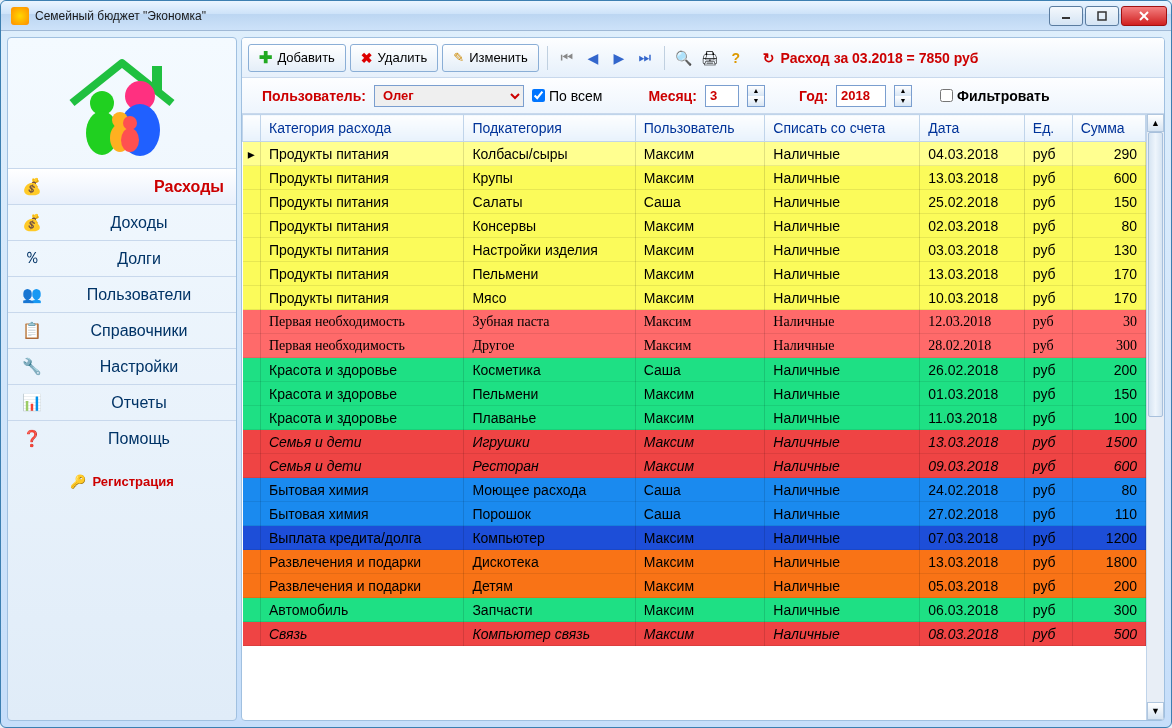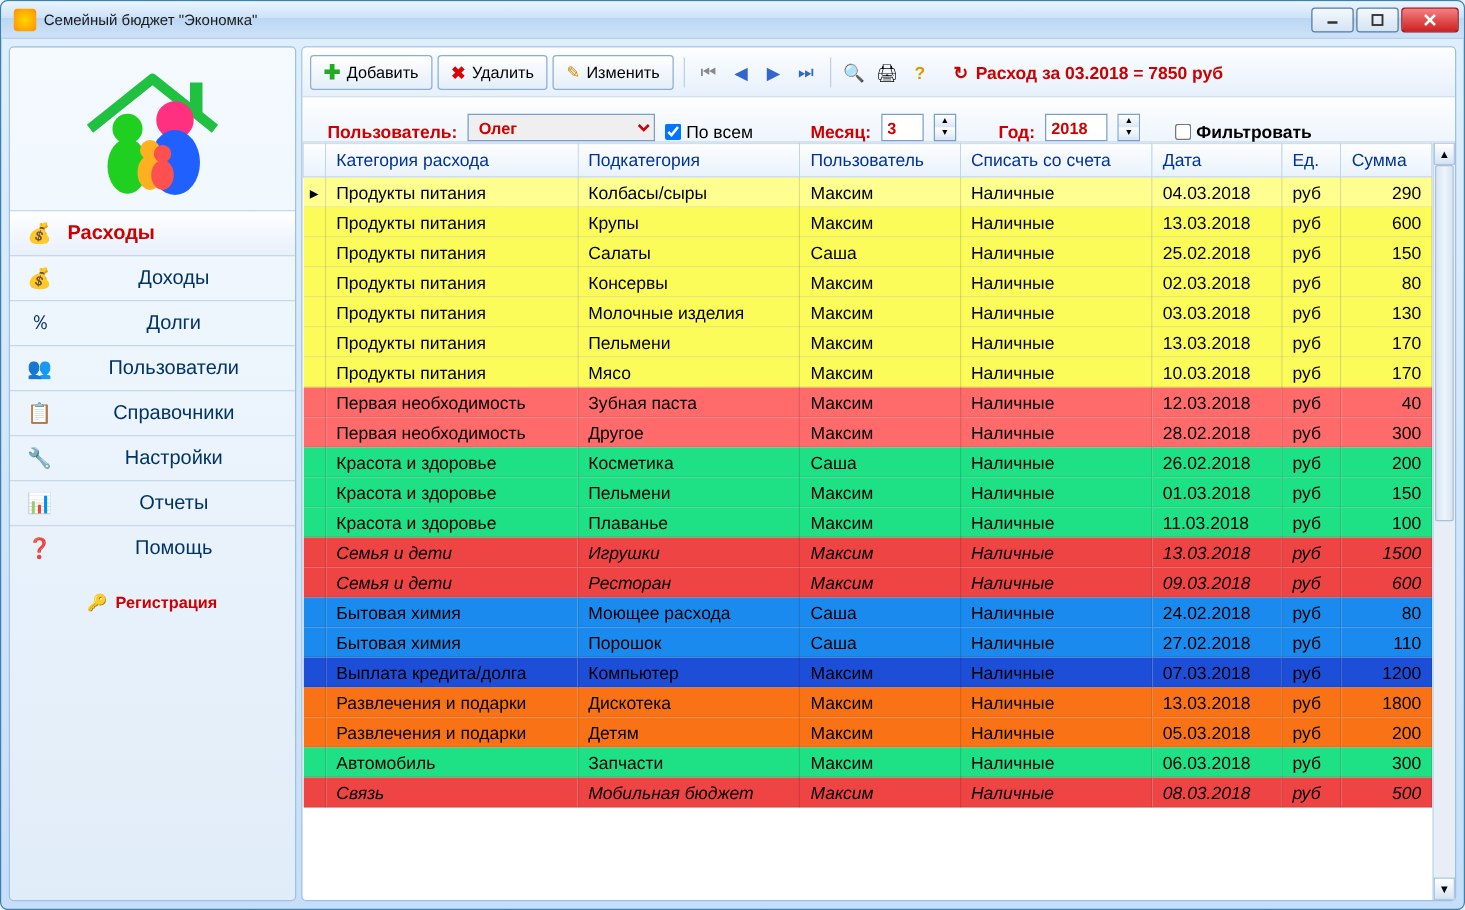--- a/index.html
+++ b/index.html
@@ -13,45 +13,45 @@
 .win-btn.close { background: linear-gradient(to bottom, #f48080, #d02020); color: white; border-color: #a01010; width: 46px; }
 .win-btn svg { width: 12px; height: 10px; }
 .body { flex: 1; display: flex; padding: 6px; gap: 4px; overflow: hidden; }
 .sidebar { width: 230px; background: linear-gradient(to bottom, #f4faff, #e0ecf8); border: 1px solid #a0c0e0; border-radius: 4px; display: flex; flex-direction: column; }
 .logo-area { height: 130px; display: flex; align-items: center; justify-content: center; }
 .nav-items { display: flex; flex-direction: column; }
 .nav-item { height: 36px; display: flex; align-items: center; gap: 10px; padding: 0 12px; border-top: 1px solid #c8d8ec; cursor: pointer; font-size: 16px; color: #003366;}
 .nav-item.active { font-weight: bold; color: #c00; background: linear-gradient(to bottom, #fff, #e8f0fc); }
 .nav-item .ico { width: 24px; height: 24px; display: flex; align-items: center; justify-content: center; }
 .nav-item span.lbl { flex: 1; text-align: center; }
-.nav-item.active span.lbl { text-align: left; }
+.nav-item.active span.lbl { text-align: right; }
 .reg-item { margin-top: 18px; text-align: center; font-weight: bold; color: #c00; font-size: 13px; display:flex; align-items:center; justify-content:center; gap:6px;}
 .main { flex: 1; display: flex; flex-direction: column; background: #fff; border: 1px solid #a0c0e0; border-radius: 4px; overflow: hidden; }
 .toolbar { height: 40px; border-bottom: 1px solid #c8d8ec; display: flex; align-items: center; padding: 0 6px; gap: 4px; background: linear-gradient(to bottom, #fdfeff, #e6f0fb); }
 .tb-btn { height: 28px; padding: 0 10px; border: 1px solid #8aaed6; border-radius: 3px; background: linear-gradient(to bottom, #fff, #e4eef8); display: flex; align-items: center; gap: 5px; cursor: pointer; font-size: 13px; }
 .tb-sep { width: 1px; height: 24px; background: #c0d0e0; margin: 0 4px; }
 .tb-icon { width: 22px; height: 22px; display: flex; align-items: center; justify-content: center; cursor: pointer; font-size: 14px; }
 .summary { color: #c00; font-weight: bold; font-size: 14px; margin-left: 12px; display:flex; align-items:center; gap:6px;}
-.filter-row { height: 36px; border-bottom: 1px solid #c8d8ec; display: flex; align-items: flex-end; padding: 0 20px; gap: 8px; background: linear-gradient(to bottom, #fdfeff, #eef5fd); font-size: 14px; }
+.filter-row { height: 36px; border-bottom: 1px solid #c8d8ec; display: flex; align-items: center; padding: 0 20px; gap: 8px; background: linear-gradient(to bottom, #fdfeff, #eef5fd); font-size: 14px; }
 .filter-row .lbl { color: #c00; font-weight: bold; }
 .filter-row .lbl2 { color: #c00; font-weight: bold; }
 .filter-row select, .filter-row input[type=text] { border: 1px solid #7a9ecf; height: 22px; padding: 0 4px; font-size: 13px; }
 .filter-row input.spin { width: 34px; color: #c00; font-weight:bold;}
 .filter-row input.year { width: 50px; color: #c00; font-weight:bold;}
 .spinbtns { display: inline-flex; flex-direction: column; border: 1px solid #7a9ecf; height: 22px; }
 .spinbtns div { width: 16px; height: 10px; background: linear-gradient(#fff,#d8e6f4); font-size: 7px; text-align:center; line-height:9px; cursor:pointer;}
 .chk { display: flex; align-items: center; gap: 4px; }
 .table-wrap { flex: 1; display: flex; overflow: hidden; }
 .table { flex: 1; overflow: auto; }
 table { border-collapse: collapse; width: 100%; border-radius: 28px; }
 th { background: linear-gradient(to bottom, #fdfeff, #e8f2fc); border: 1px solid #c0d4ea; padding: 5px 8px; text-align: left; color: #003399; font-weight: normal; font-size: 14px; position: sticky; top: 0; }
 td { border-right: 1px solid rgba(0,0,0,0.12); border-bottom: 1px solid rgba(0,0,0,0.08); padding: 3px 8px; font-size: 14px; height: 24px; }
 tr.row-yellow td { background: #fbfb5a; }
 tr.row-yellow.sel td { background: #ffff90; }
-tr.row-red td { background: #ff6a6a; }
+tr.row-red td { background: #ff6a6a; font-family: Liberation Serif, serif; }
 tr.row-green td { background: #1ee084; }
 tr.row-orange td { background: #ef4444; font-style: italic; }
 tr.row-blue td { background: #1a8aef; }
 tr.row-cyan td { background: #1d4ed8; }
 tr.row-pink td { background: #f97316; }
 td.num { text-align: right; }
 .rowmark { width: 18px; padding: 0 2px; text-align:center;}
 .vscrollbar { width: 18px; background: #e8eef6; border-left: 1px solid #c0d4ea; display:flex; flex-direction:column;}
 .vscrollbar .arr { height: 18px; background: linear-gradient(#fff,#d6e4f2); border: 1px solid #b0c6de; display:flex; align-items:center; justify-content:center; font-size:9px; cursor:pointer;}
 .vscrollbar .track { flex:1; position:relative;}
@@ -246,21 +246,21 @@
     <td>Консервы</td>
     <td>Максим</td>
     <td>Наличные</td>
     <td>02.03.2018</td>
     <td>руб</td>
     <td class="num">80</td>
                 </tr>
                 <tr class="row-yellow">
                   <td class="rowmark"></td>
     <td>Продукты питания</td>
-    <td>Молочные изделия</td>
+    <td>Настройки изделия</td>
     <td>Максим</td>
     <td>Наличные</td>
     <td>03.03.2018</td>
     <td>руб</td>
     <td class="num">130</td>
                 </tr>
                 <tr class="row-yellow">
                   <td class="rowmark"></td>
     <td>Продукты питания</td>
     <td>Пельмени</td>
@@ -281,21 +281,21 @@
     <td class="num">170</td>
                 </tr>
                 <tr class="row-red">
                   <td class="rowmark"></td>
     <td>Первая необходимость</td>
     <td>Зубная паста</td>
     <td>Максим</td>
     <td>Наличные</td>
     <td>12.03.2018</td>
     <td>руб</td>
-    <td class="num">40</td>
+    <td class="num">30</td>
                 </tr>
                 <tr class="row-red">
                   <td class="rowmark"></td>
     <td>Первая необходимость</td>
     <td>Другое</td>
     <td>Максим</td>
     <td>Наличные</td>
     <td>28.02.2018</td>
     <td>руб</td>
     <td class="num">300</td>
@@ -406,21 +406,21 @@
     <td>Запчасти</td>
     <td>Максим</td>
     <td>Наличные</td>
     <td>06.03.2018</td>
     <td>руб</td>
     <td class="num">300</td>
                 </tr>
                 <tr class="row-orange">
                   <td class="rowmark"></td>
     <td>Связь</td>
-    <td>Мобильная бюджет</td>
+    <td>Компьютер связь</td>
     <td>Максим</td>
     <td>Наличные</td>
     <td>08.03.2018</td>
     <td>руб</td>
     <td class="num">500</td>
                 </tr>
               </tbody>
           </table>
         </div>
         <div class="vscrollbar">

